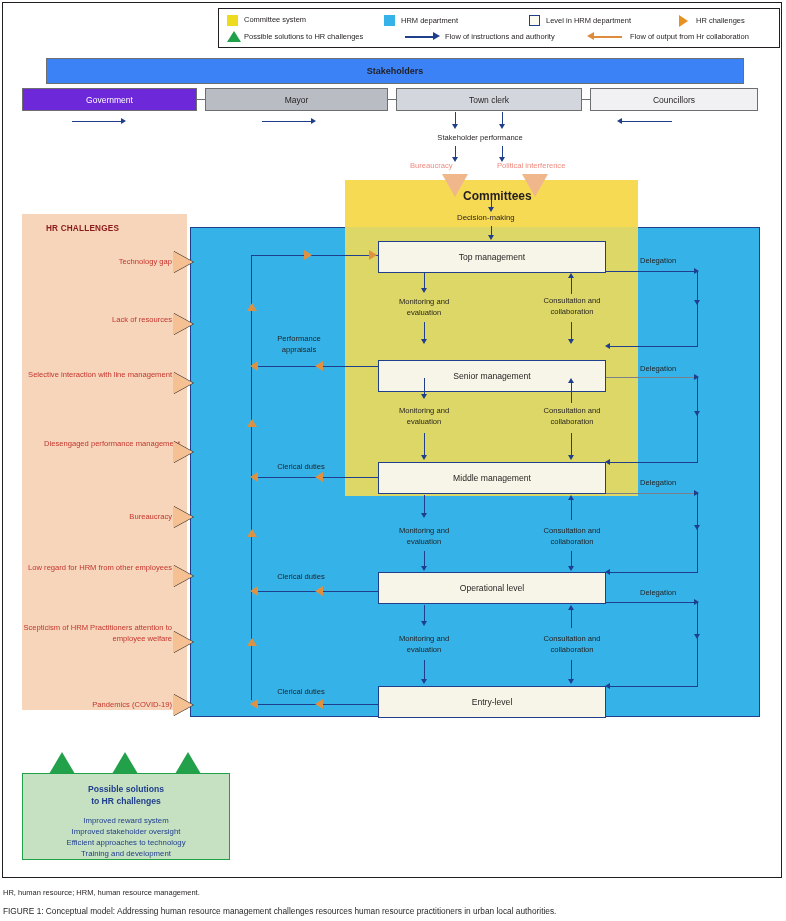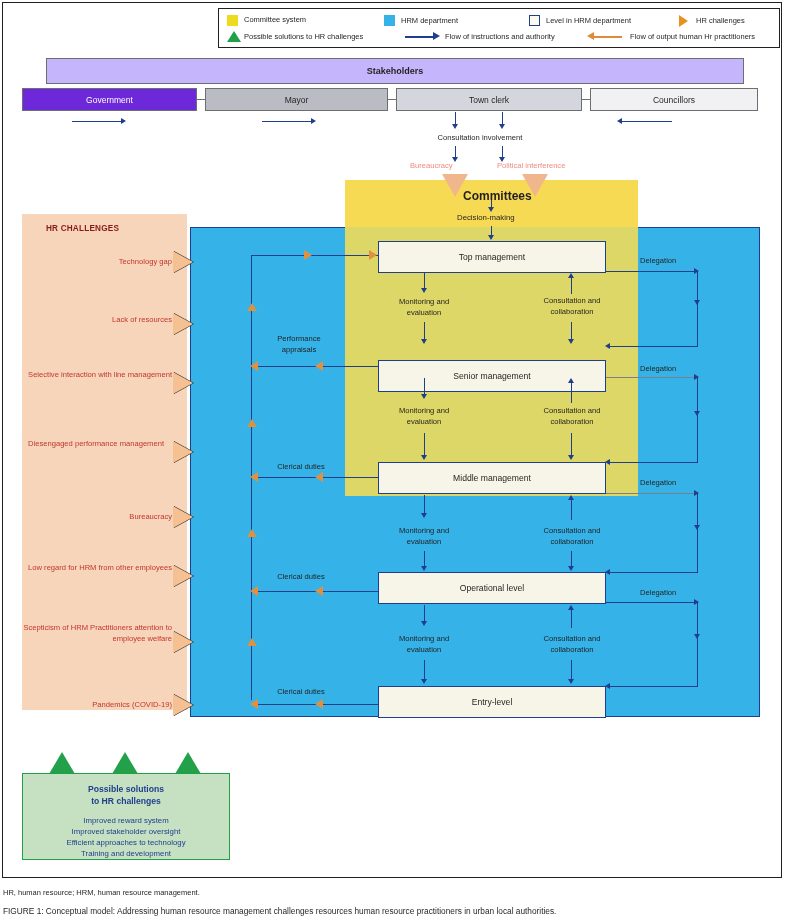--- a/index.html
+++ b/index.html
@@ -11,21 +11,21 @@
   #legend{position:absolute;left:218px;top:8px;width:562px;height:40px;border:1px solid #231f20;box-sizing:border-box;background:#fff;}
   .lg{position:absolute;font-size:7.5px;color:#231f20;white-space:nowrap;line-height:10px;}
   .sw{position:absolute;width:11px;height:11px;box-sizing:border-box;}
   .tri-r{position:absolute;width:0;height:0;border-top:6px solid transparent;border-bottom:6px solid transparent;}
   .tri-u{position:absolute;width:0;height:0;border-left:7px solid transparent;border-right:7px solid transparent;}
   .lgline{position:absolute;height:1.6px;background:#1f3e8c;}
   .lgline.or{background:#e08a3c;}
   .lgarrow{position:absolute;width:0;height:0;}
 
   
-  #stake-bar{position:absolute;left:46px;top:58px;width:698px;height:26px;background:#c4b5fd;border:1px solid #6d6e70;box-sizing:border-box;
+  #stake-bar{position:absolute;left:46px;top:58px;width:698px;height:26px;background:#3b82f6;border:1px solid #6d6e70;box-sizing:border-box;
              display:flex;align-items:center;justify-content:center;font-size:9px;font-weight:bold;color:#231f20;}
   .stbox{position:absolute;top:88px;height:23px;box-sizing:border-box;border:1px solid #6d6e70;
          display:flex;align-items:center;justify-content:center;font-size:8.5px;color:#231f20;}
   .stconn{position:absolute;top:99px;height:1px;background:#6d6e70;}
 
   
   .vline{position:absolute;width:1.3px;background:#1f3e8c;}
   .hline{position:absolute;height:1.3px;background:#1f3e8c;}
   .hline.gray{background:#7b7f8a;}
   .ar-d{position:absolute;width:0;height:0;border-left:3.6px solid transparent;border-right:3.6px solid transparent;border-top:5.5px solid #1f3e8c;}
@@ -93,21 +93,21 @@
 
     <div class="tri-u" style="left:8px;top:22px;border-bottom:11px solid #21a04a;"></div>
     <div class="lg" style="left:25px;top:23px;">Possible solutions to HR challenges</div>
 
     <div class="lgline" style="left:186px;top:27px;width:28px;"></div>
     <div class="lgarrow" style="left:214px;top:23px;border-top:4.5px solid transparent;border-bottom:4.5px solid transparent;border-left:7px solid #1f3e8c;"></div>
     <div class="lg" style="left:226px;top:23px;">Flow of instructions and authority</div>
 
     <div class="lgarrow" style="left:368px;top:23px;border-top:4.5px solid transparent;border-bottom:4.5px solid transparent;border-right:7px solid #e08a3c;"></div>
     <div class="lgline or" style="left:375px;top:27px;width:28px;"></div>
-    <div class="lg" style="left:411px;top:23px;">Flow of output human Hr practitioners</div>
+    <div class="lg" style="left:411px;top:23px;">Flow of output from Hr collaboration</div>
   </div>
 
   <div id="stake-bar">Stakeholders</div>
 
   <div class="stbox" style="left:22px;width:175px;background:#6d28d9;color:#fff;">Government</div>
   <div class="stconn" style="left:197px;width:8px;"></div>
   <div class="stbox" style="left:205px;width:183px;background:#b9bcc2;">Mayor</div>
   <div class="stconn" style="left:388px;width:8px;"></div>
   <div class="stbox" style="left:396px;width:186px;background:#d3d6dd;">Town clerk</div>
   <div class="stconn" style="left:582px;width:8px;"></div>
@@ -118,21 +118,21 @@
   <div class="hline" style="left:262px;top:121px;width:50px;"></div>
   <div class="ar-r" style="left:311px;top:118px;"></div>
   <div class="hline" style="left:622px;top:121px;width:50px;"></div>
   <div class="ar-l" style="left:617px;top:118px;"></div>
 
   <div class="vline" style="left:455px;top:112px;height:14px;"></div>
   <div class="ar-d" style="left:452px;top:124px;"></div>
   <div class="vline" style="left:502px;top:112px;height:14px;"></div>
   <div class="ar-d" style="left:499px;top:124px;"></div>
 
-  <div class="lbl" style="left:390px;top:133px;width:180px;">Consultation involvement</div>
+  <div class="lbl" style="left:390px;top:133px;width:180px;">Stakeholder performance</div>
 
   <div class="vline" style="left:455px;top:146px;height:13px;"></div>
   <div class="ar-d" style="left:452px;top:157px;"></div>
   <div class="vline" style="left:502px;top:146px;height:13px;"></div>
   <div class="ar-d" style="left:499px;top:157px;"></div>
 
   <div class="pinktxt" style="left:410px;top:161px;">Bureaucracy</div>
   <div class="pinktxt" style="left:497px;top:161px;">Political interference</div>
 
   <div id="committee-panel"></div>
@@ -158,21 +158,21 @@
 
   <div class="hrtxt" style="left:22px;top:314px;">Lack of resources</div>
   <div class="hrtri-b" style="left:174px;top:313px;"></div>
   <div class="hrtri" style="left:173px;top:313px;"></div>
 
   <div class="hrtxt" style="left:22px;top:369px;">Selective interaction with line
 management</div>
   <div class="hrtri-b" style="left:174px;top:372px;"></div>
   <div class="hrtri" style="left:173px;top:372px;"></div>
 
-  <div class="hrtxt" style="left:14px;top:438px;">Diesengaged performance
+  <div class="hrtxt" style="left:30px;top:438px;">Diesengaged performance
 management</div>
   <div class="hrtri-b" style="left:174px;top:441px;"></div>
   <div class="hrtri" style="left:173px;top:441px;"></div>
 
   <div class="hrtxt" style="left:22px;top:511px;">Bureaucracy</div>
   <div class="hrtri-b" style="left:174px;top:506px;"></div>
   <div class="hrtri" style="left:173px;top:506px;"></div>
 
   <div class="hrtxt" style="left:22px;top:562px;">Low regard for HRM
 from other employees</div>

